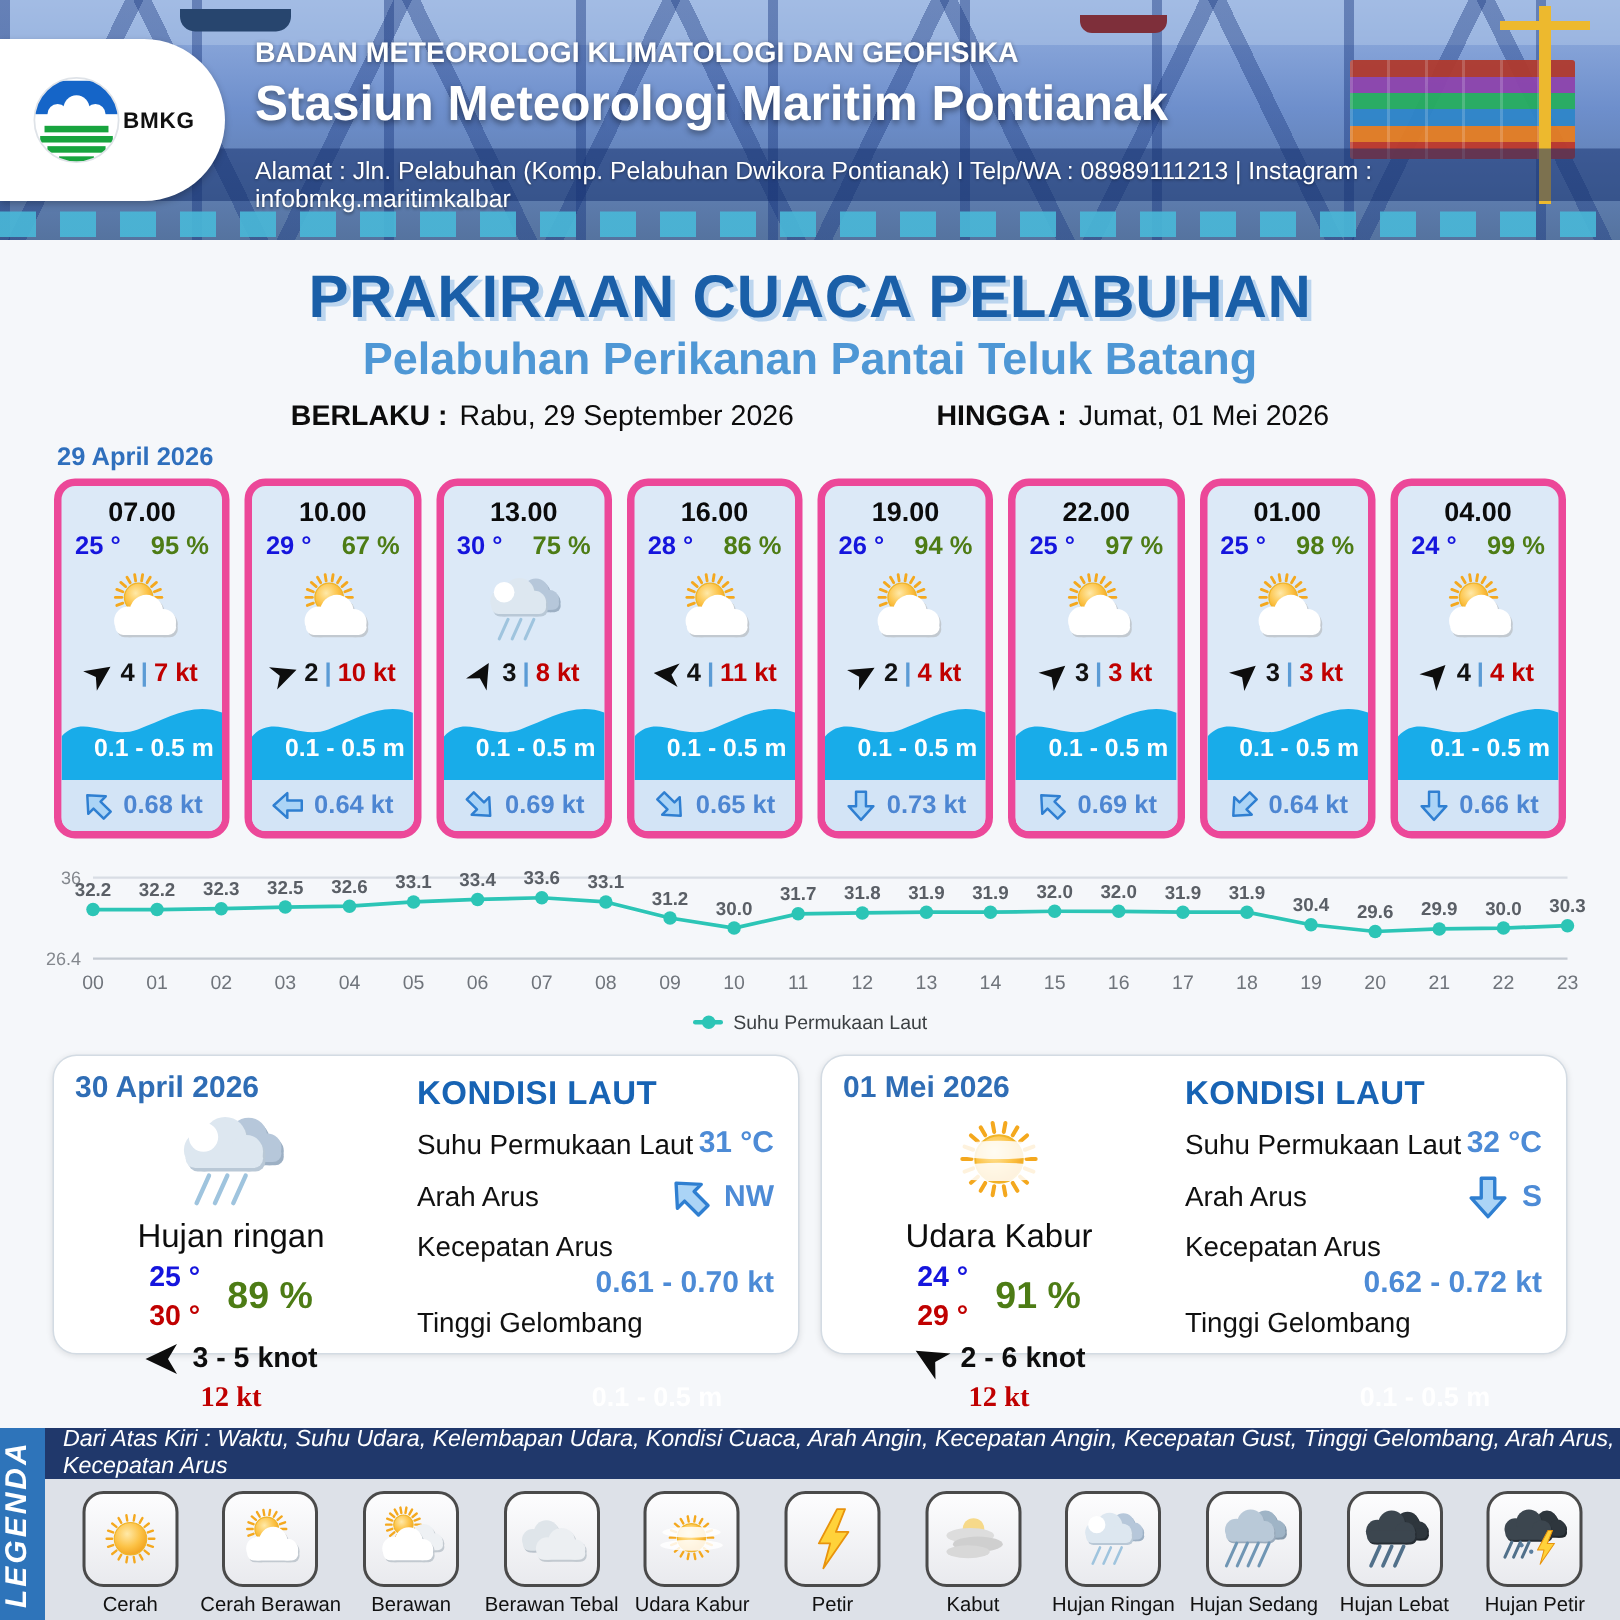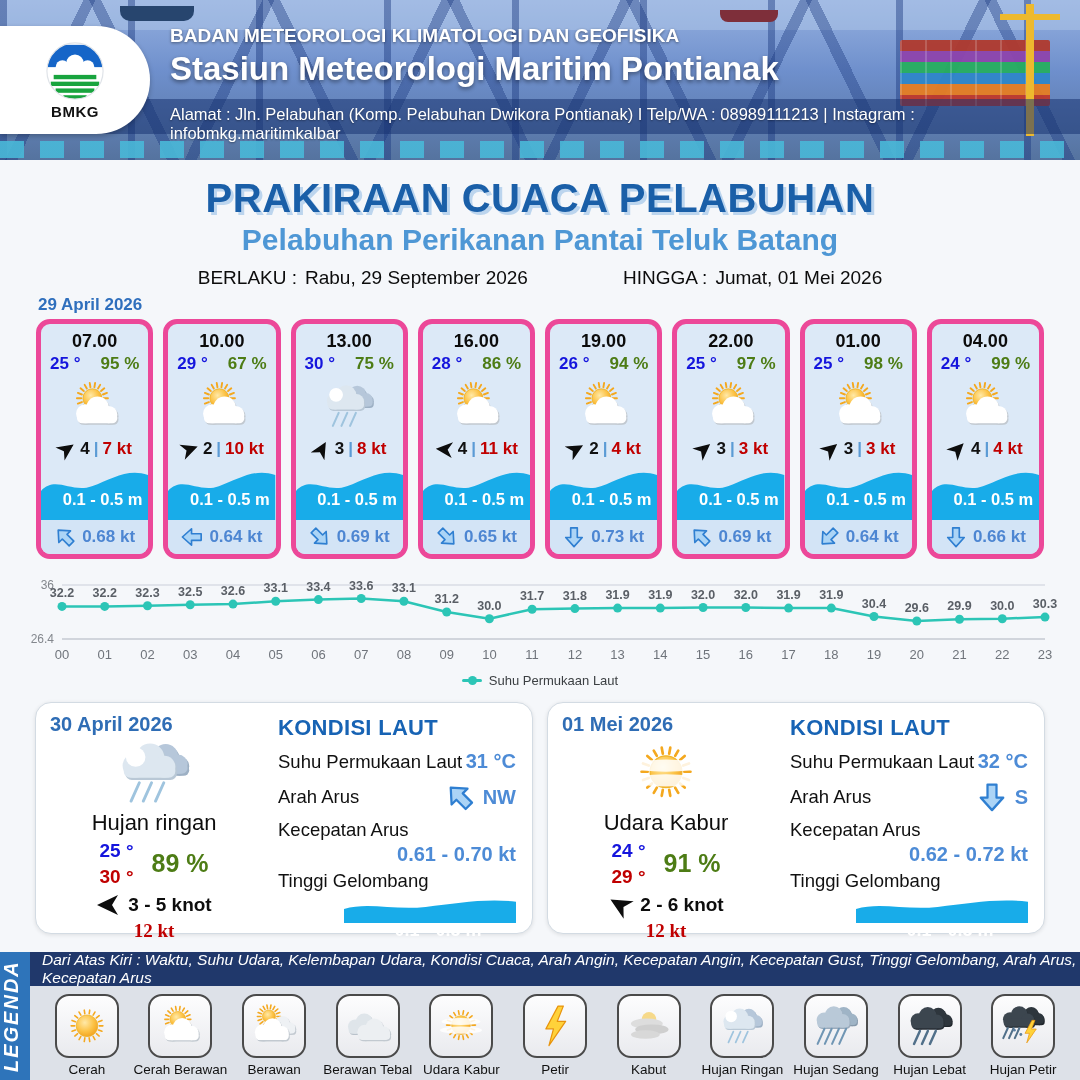--- a/index.html
+++ b/index.html
@@ -22,37 +22,37 @@
         background:
          repeating-linear-gradient(90deg, rgba(255,255,255,.18) 0 2px, transparent 2px 25px),
          repeating-linear-gradient(0deg,#c0392b 0 11px,#e67e22 11px 22px,#2f86c9 22px 33px,#27ae60 33px 44px,#8e44ad 44px 55px,#b03a2e 55px 66px);}
   .crane{position:absolute;right:46px;top:4px;width:8px;height:132px;background:#edb92e;z-index:2;}
   .crane::before{content:'';position:absolute;left:-26px;top:10px;width:60px;height:6px;background:#edb92e;}
   .chairs{position:absolute;left:0;bottom:2px;height:17px;width:100%;z-index:2;opacity:.9;
         background:repeating-linear-gradient(90deg,#49b8d8 0 24px,transparent 24px 40px);}
   .address-band{position:absolute;left:0;top:99px;width:100%;height:35px;background:rgba(22,47,110,.52);z-index:3;}
 
   .logo-pill{position:absolute;left:0;top:26px;width:150px;height:108px;background:#fff;
-        border-radius:0 54px 54px 0;display:flex;flex-direction:column;align-items:center;
+        border-radius:0 54px 54px 0;display:flex;flex-direction:row;align-items:center;
         justify-content:center;z-index:6;box-shadow:0 2px 5px rgba(0,0,0,.25);}
   .logo-text{font-weight:bold;font-size:15px;color:#111;letter-spacing:.5px;margin-top:1px;}
 
   .header-text{position:absolute;left:170px;top:25px;z-index:5;color:#fff;}
   .agency{font-size:19px;font-weight:bold;text-shadow:0 1px 3px rgba(0,0,0,.45);}
   .station{font-size:33px;font-weight:bold;margin-top:3px;text-shadow:0 2px 4px rgba(0,0,0,.45);}
   .address{position:absolute;left:170px;top:105px;font-size:16.5px;color:#fff;z-index:5;
         text-shadow:0 1px 2px rgba(0,0,0,.4);}
 
   
   .page-title{text-align:center;font-size:40px;font-weight:bold;color:#1a5fa8;margin:16px 0 0;
         letter-spacing:.5px;text-shadow:3px 3px 0 #bcd5ee;}
   .page-subtitle{text-align:center;font-size:30px;font-weight:bold;color:#4e97d5;margin:2px 0 0;}
   .validity{display:flex;justify-content:center;gap:95px;margin-top:10px;font-size:19px;color:#0c0c0c;}
   .v-group{display:flex;gap:8px;align-items:baseline;}
-  .v-label{font-weight:normal;}
+  .v-label{font-weight:bold;}
   .forecast-date{margin:6px 0 0 38px;color:#2f6fbd;font-weight:bold;font-size:17px;}
 
   
   .hourly-row{display:flex;gap:10px;padding:4px 36px 0;}
   .hcard{flex:1;background:#dce9f7;border:5px solid #ec4899;border-radius:14px;overflow:hidden;
         display:flex;flex-direction:column;height:240px;}
   .h-time{text-align:center;font-weight:bold;font-size:18px;padding-top:7px;color:#0b0b0b;}
   .h-th{display:flex;justify-content:space-between;padding:2px 9px 0;font-weight:bold;font-size:17px;}
   .h-temp{color:#1515dd;}.h-hum{color:#4d7c15;}
   .h-icon{height:62px;display:flex;align-items:center;justify-content:center;margin-top:2px;}
@@ -70,21 +70,21 @@
   
   .chart-section{margin-top:12px;}
   .chart-legend{display:flex;justify-content:center;align-items:center;gap:7px;margin-top:2px;
         font-size:13px;color:#3c4043;}
   .cl-marker{display:inline-block;width:20px;height:3px;background:#2cc5b6;position:relative;border-radius:2px;}
   .cl-marker::after{content:'';position:absolute;left:6px;top:-3px;width:9px;height:9px;border-radius:50%;background:#2cc5b6;}
 
   
   .daily{display:flex;gap:14px;padding:14px 35px 0;}
   .dcard{flex:1;background:#fff;border:1.5px solid #d3dbe3;border-radius:16px;
-        box-shadow:0 1px 4px rgba(0,0,0,.10);height:232px;display:flex;padding:10px 16px 10px 14px;}
+        box-shadow:0 1px 4px rgba(0,0,0,.10);height:200px;display:flex;padding:10px 16px 10px 14px;}
   .d-left{width:208px;display:flex;flex-direction:column;align-items:center;}
   .d-date{align-self:flex-start;color:#2f6db5;font-weight:bold;font-size:20px;}
   .d-icon{margin-top:0px;height:86px;display:flex;align-items:center;}
   .d-cond{font-size:22px;color:#0d0d0d;margin-top:0px;}
   .d-temps{display:flex;align-items:center;gap:18px;margin-top:2px;}
   .d-tcol{display:flex;flex-direction:column;font-weight:bold;font-size:19px;line-height:1.35;}
   .d-tmin{color:#1515dd;}.d-tmax{color:#c00000;}
   .d-hum{color:#4d7c15;font-weight:bold;font-size:25px;}
   .d-wind{font-weight:bold;font-size:19px;display:flex;gap:8px;align-items:center;margin-top:4px;color:#0d0d0d;}
   .d-gust{color:#c00000;font-weight:bold;font-size:19px;margin-top:3px;font-family:Liberation Serif, serif;}

